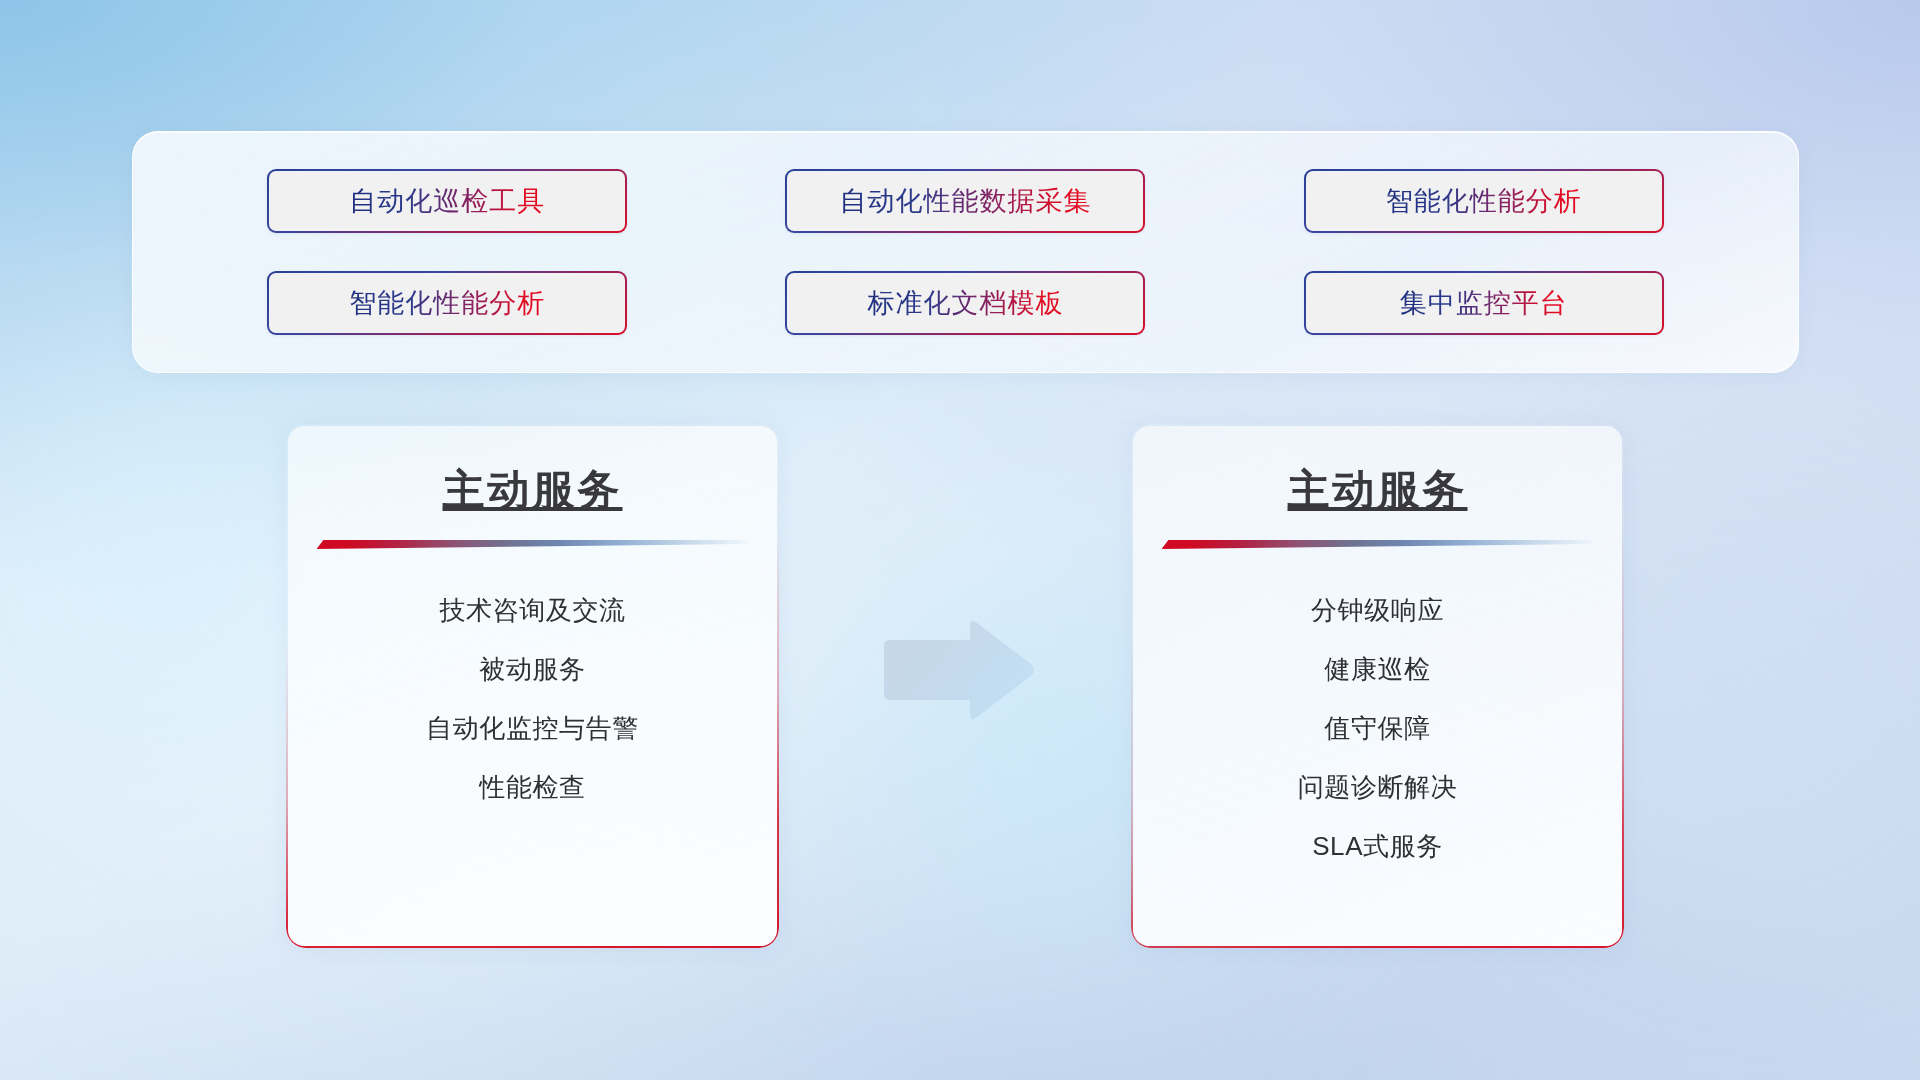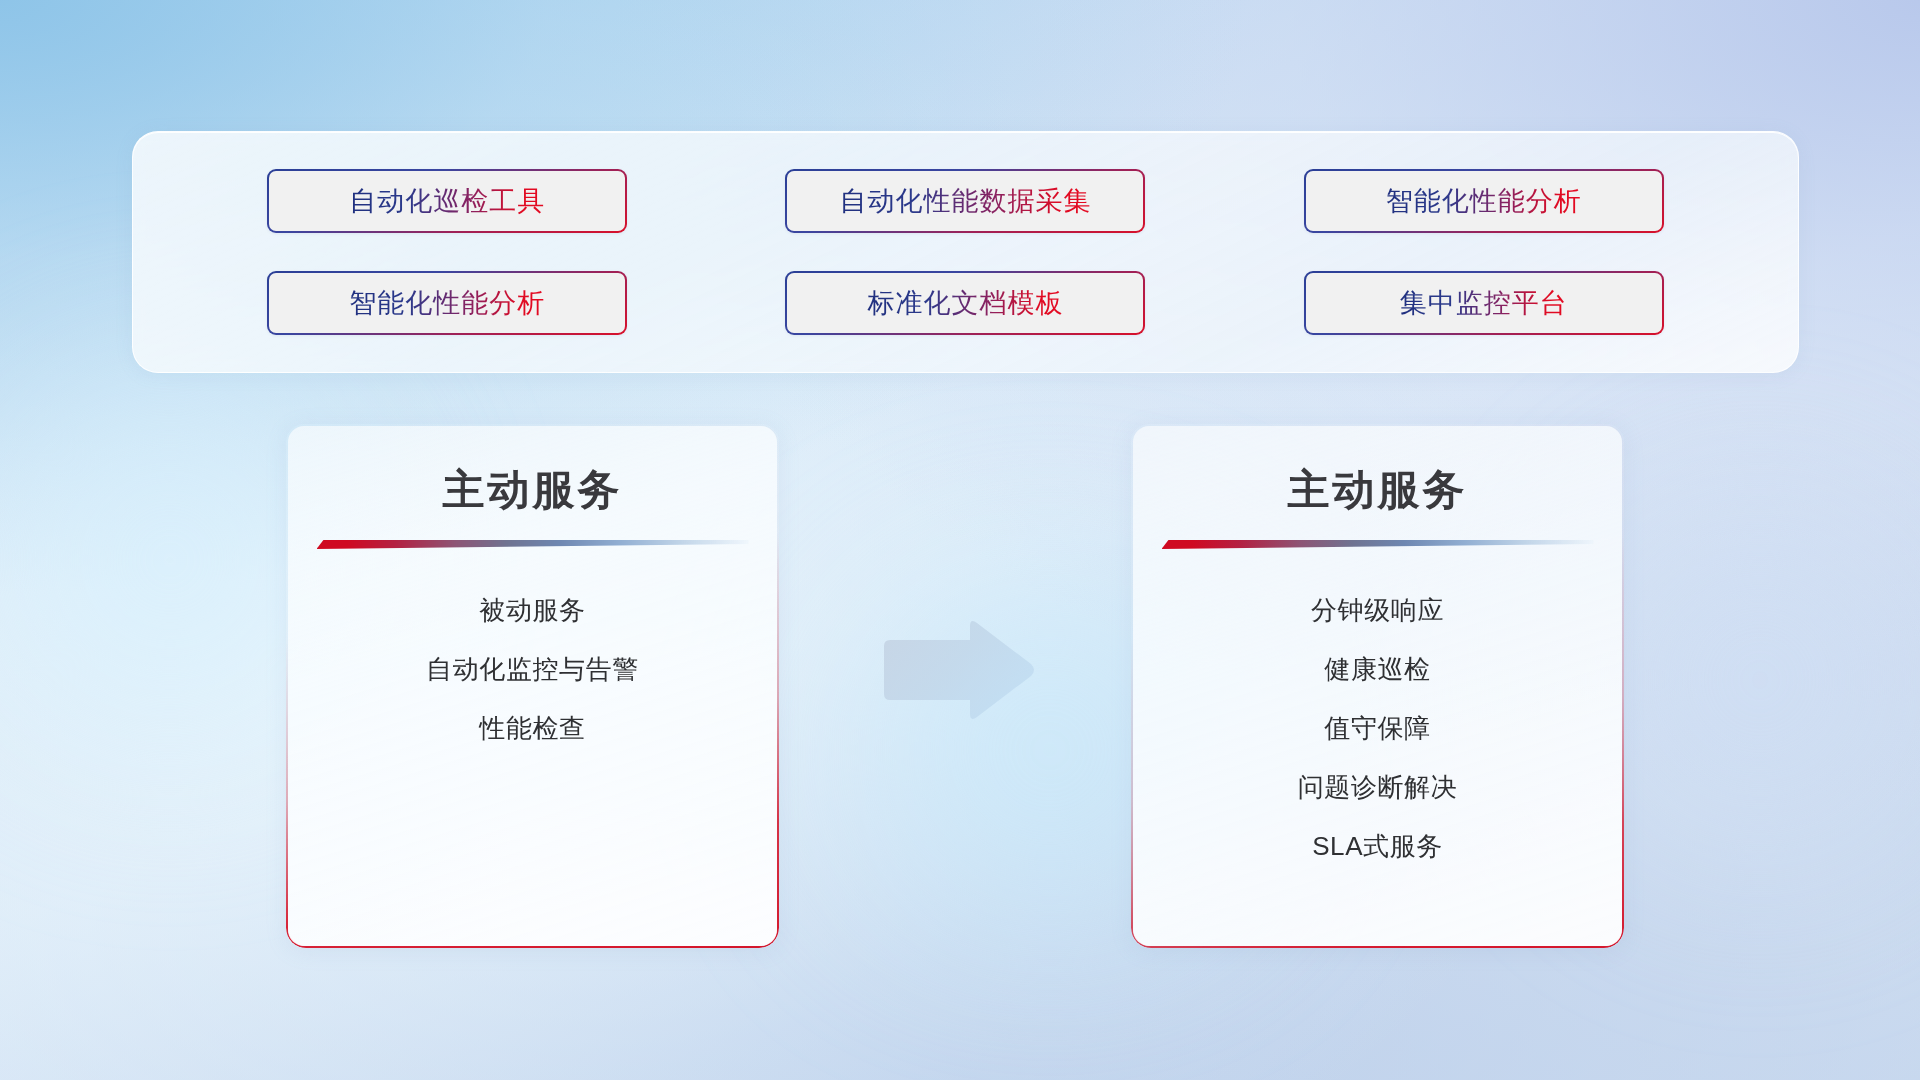--- a/index.html
+++ b/index.html
@@ -76,21 +76,21 @@
     background: linear-gradient(168deg, rgba(214,20,41,0.00) 0%, rgba(214,20,41,0.02) 34%, rgba(214,20,41,0.35) 60%, rgba(214,20,41,0.92) 80%, #d4142a 100%);
     -webkit-mask: linear-gradient(#000 0 0) content-box, linear-gradient(#000 0 0);
     -webkit-mask-composite: xor; mask-composite: exclude;
     padding: 2px;
   }
   .card-left  { left: 286px; }
   .card-right { left: 1131px; }
 
   .card-title {
     margin-top: 36px; text-align: center;
-    font-size: 42px; font-weight: 700; letter-spacing: 3px; color: #39393d;
+    font-size: 42px; font-weight: 700; letter-spacing: 3px; color: #39393d; text-decoration: underline;
   }
   .card-divider {
     margin: 22px auto 0 auto; width: 432px; height: 9px;
     clip-path: polygon(1.6% 0, 100% 0, 100% 45%, 0 100%);
     background: linear-gradient(90deg, #cf0a22 0%, #cf0a22 7%, #b42042 18%, #8d5475 32%, #6f7391 44%, #6e87b1 56%, #91aed2 70%, #c0d4e8 84%, rgba(226,238,248,0.25) 100%);
   }
   .card-list { margin-top: 32px; display: flex; flex-direction: column; }
   .card-item {
     height: 59px; display: flex; align-items: center; justify-content: center;
     font-size: 26px; color: #2f3033; letter-spacing: 0.6px;
@@ -125,20 +125,21 @@
   </div>
   <div class="tag">
     <span class="tag-label">集中监控平台</span>
   </div>
 </div>
 
 <div class="card card-left">
   <div class="card-title">主动服务</div>
   <div class="card-divider"></div>
   <div class="card-list">
+    <div class="card-item">技术咨询及交流</div>
     <div class="card-item">被动服务</div>
     <div class="card-item">自动化监控与告警</div>
     <div class="card-item">性能检查</div>
   </div>
 </div>
 
 <div class="arrow">
   <svg viewBox="0 0 160 108" xmlns="http://www.w3.org/2000/svg">
     <defs>
       <linearGradient id="agrad" x1="0" y1="0" x2="1" y2="0.6">

